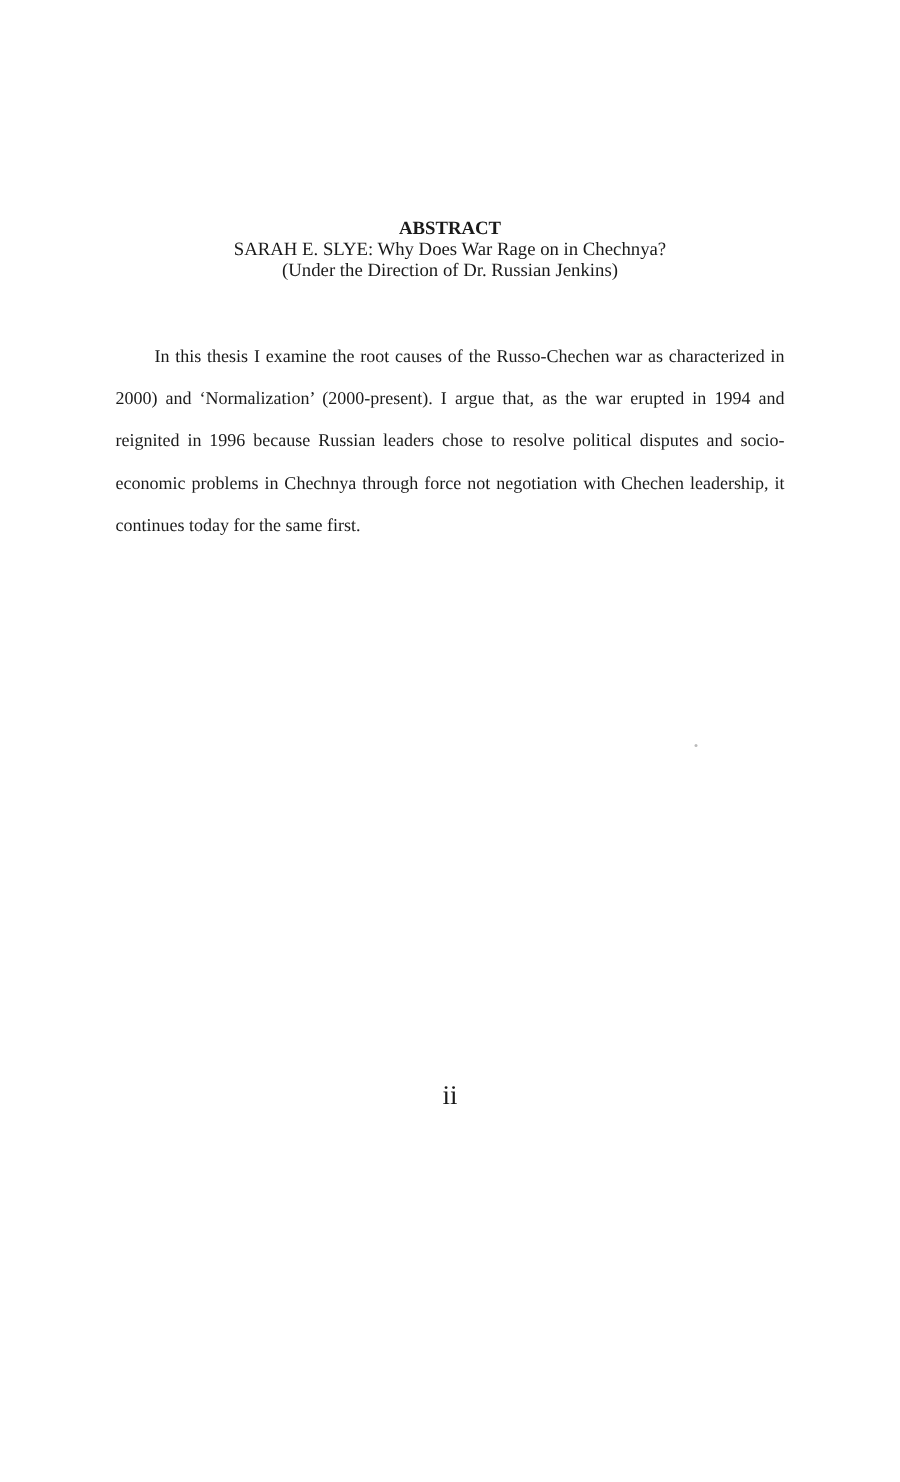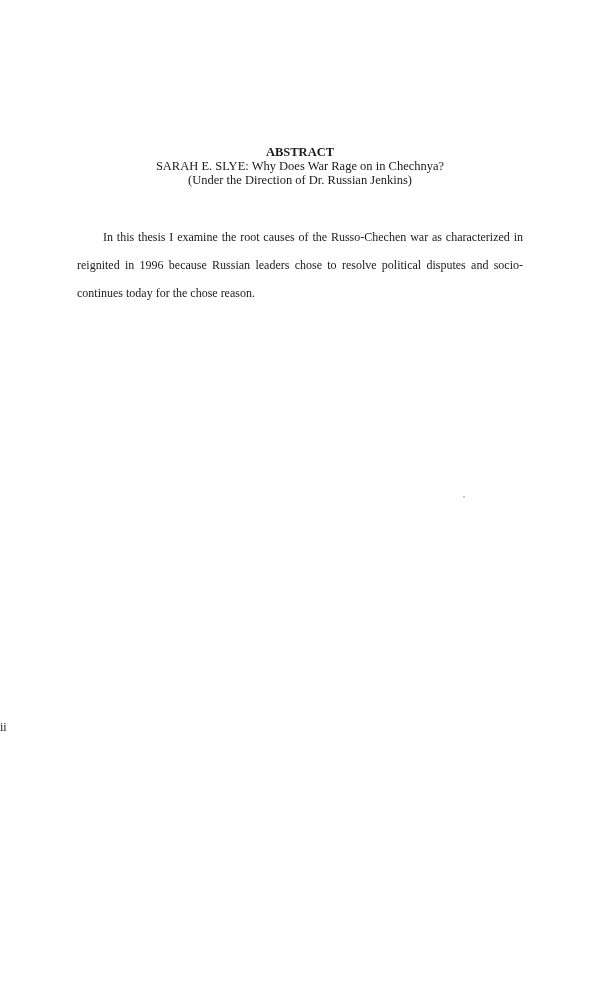--- a/index.html
+++ b/index.html
@@ -7,31 +7,33 @@
          font-family: "Liberation Serif", "DejaVu Serif", serif; color: #1a1a1a; }
   .header { position: absolute; left: 0; width: 600px; text-align: center; font-size: 12.5px; line-height: 14px; }
   .title { top: 145px; font-weight: bold; }
   .subtitle { top: 159px; }
   .direction { top: 173px; }
   .para { position: absolute; left: 77px; width: 446px; top: 223px; font-size: 12px; line-height: 28.2px;
           text-align: justify; }
   .para .line { display: block; white-space: nowrap; text-align-last: justify; }
   .para .line.last { text-align-last: left; }
   .para .line.first { text-indent: 26px; }
-  .pagenum { position: absolute; top: 720px; left: 0; width: 600px; text-align: left; font-size: 12px; }
+  .pagenum { position: absolute; top: 720px; left: 0; width: 600px; text-align: center; font-size: 18px; }
   .speck { position: absolute; left: 463px; top: 496px; width: 2px; height: 2px; background: #bbb; border-radius: 1px; }
 </style>
 </head>
 <body>
 
 <div class="header title">ABSTRACT</div>
 <div class="header subtitle">SARAH E. SLYE: Why Does War Rage on in Chechnya?</div>
 <div class="header direction">(Under the Direction of Dr. Russian Jenkins)</div>
 
 <div class="para">
   <span class="line first">In this thesis I examine the root causes of the Russo-Chechen war as characterized in</span>
+  <span class="line">2000) and ‘Normalization’ (2000-present).  I argue that, as the war erupted in 1994 and</span>
   <span class="line">reignited in 1996 because Russian leaders chose to resolve political disputes and socio-</span>
-  <span class="line last">continues today for the chose reason.</span>
+  <span class="line">economic problems in Chechnya through force not negotiation with Chechen leadership, it</span>
+  <span class="line last">continues today for the same first.</span>
 </div>
 
 <div class="speck"></div>
 
 <div class="pagenum">ii</div>
 
 </body></html>

